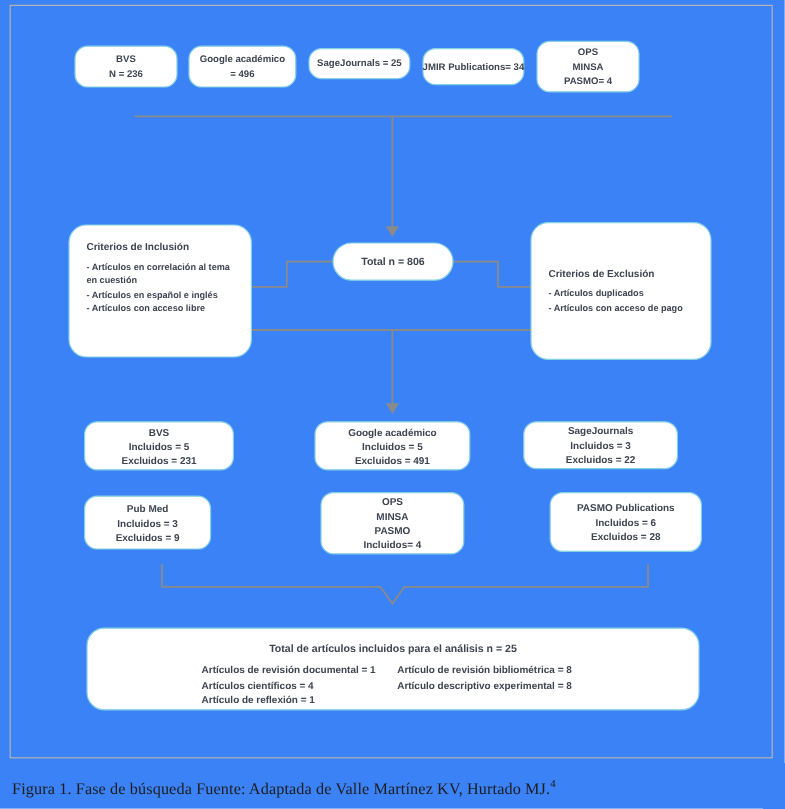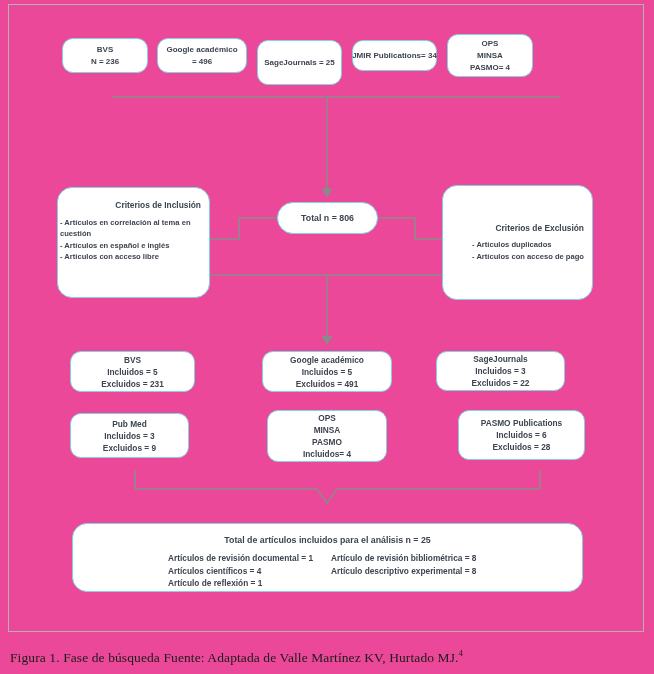--- a/index.html
+++ b/index.html
@@ -1,35 +1,35 @@
 <!DOCTYPE html>
 <html style="--cyan: #85d1e2; --line: #8a8a8a; --ink: #3d4450; --frame: #b3b3b3;"><head>
 <meta charset="utf-8">
 <style>
   :root{
     --cyan:#85d1e2; --line:#8a8a8a; --ink:#3d4450; --frame:#b3b3b3;
   }
   html,body{margin:0;padding:0;background:#ffffff;}
-  .canvas{position:relative;width:654px;height:674px;background:#ec4899;overflow:hidden;
+  .canvas{position:relative;width:654px;height:674px;background:#3b82f6;overflow:hidden;
           font-family:"Liberation Sans","DejaVu Sans",sans-serif;color:var(--ink);}
   .frame{position:absolute;left:8px;top:4px;width:636px;height:628px;
          border:1px solid var(--frame);box-sizing:border-box;}
   svg.wires{position:absolute;left:0;top:0;width:654px;height:674px;}
   svg .ln{stroke:var(--line);stroke-width:1.5;fill:none;}
   svg .hd{fill:var(--line);stroke:none;}
 
   .box{position:absolute;box-sizing:border-box;border:1.5px solid var(--cyan);
        border-radius:11px;background:#fff;display:flex;flex-direction:column;
        align-items:center;justify-content:center;text-align:center;
        font-weight:700;font-size:8px;line-height:12px;letter-spacing:0;}
   .box div{white-space:nowrap;}
   .r16{border-radius:16px;}
 
-  .crit{align-items:flex-end;text-align:left;border-radius:15px;
-        font-size:7.6px;line-height:11.6px;padding:0 8px 0 2px;}
+  .crit{align-items:flex-start;text-align:left;border-radius:15px;
+        font-size:7.6px;line-height:11.6px;padding:0 8px 0 14px;}
   .crit div{white-space:normal;}
   .crit .crit-title{font-size:8.4px;margin-bottom:5px;}
   .crit.incl{justify-content:flex-start;padding-top:12px;}
   .crit.excl{justify-content:center;}
 
   .final{border-radius:15px;justify-content:flex-start;align-items:stretch;
          font-size:8.3px;line-height:12.8px;}
   .final .final-title{text-align:center;font-size:8.8px;margin-top:10px;}
   .final .final-cols{display:flex;flex-direction:row;text-align:left;
                      padding-left:95px;margin-top:5px;}
@@ -61,21 +61,21 @@
   </svg>
 
   <div class="box" style="left:62px;top:38px;width:86px;height:35px">
       <div>BVS</div>
       <div>N = 236</div>
     </div>
   <div class="box" style="left:157px;top:38px;width:90px;height:35px">
       <div>Google académico</div>
       <div>= 496</div>
     </div>
-  <div class="box" style="left:257px;top:40px;width:85px;height:45px">
+  <div class="box" style="left:257px;top:40px;width:85px;height:26px">
       <div>SageJournals = 25</div>
     </div>
   <div class="box" style="left:352px;top:40px;width:85px;height:31px">
       <div>JMIR Publications= 34</div>
     </div>
   <div class="box" style="left:447px;top:34px;width:86px;height:43px">
       <div>OPS</div>
       <div>MINSA</div>
       <div>PASMO= 4</div>
     </div>
@@ -109,21 +109,21 @@
       <div>Google académico</div>
       <div>Incluidos = 5</div>
       <div>Excluidos = 491</div>
     </div>
   <div class="box" style="left:436px;top:351px;width:129px;height:40px;font-size:8.3px">
       <div>SageJournals</div>
       <div>Incluidos = 3</div>
       <div>Excluidos = 22</div>
     </div>
 
-  <div class="box" style="left:70px;top:413px;width:119px;height:45px;font-size:8.3px">
+  <div class="box" style="left:70px;top:413px;width:106px;height:45px;font-size:8.3px">
       <div>Pub Med</div>
       <div>Incluidos = 3</div>
       <div>Excluidos = 9</div>
     </div>
   <div class="box" style="left:267px;top:410px;width:120px;height:52px;font-size:8.3px">
       <div>OPS</div>
       <div>MINSA</div>
       <div>PASMO</div>
       <div>Incluidos= 4</div>
     </div>

